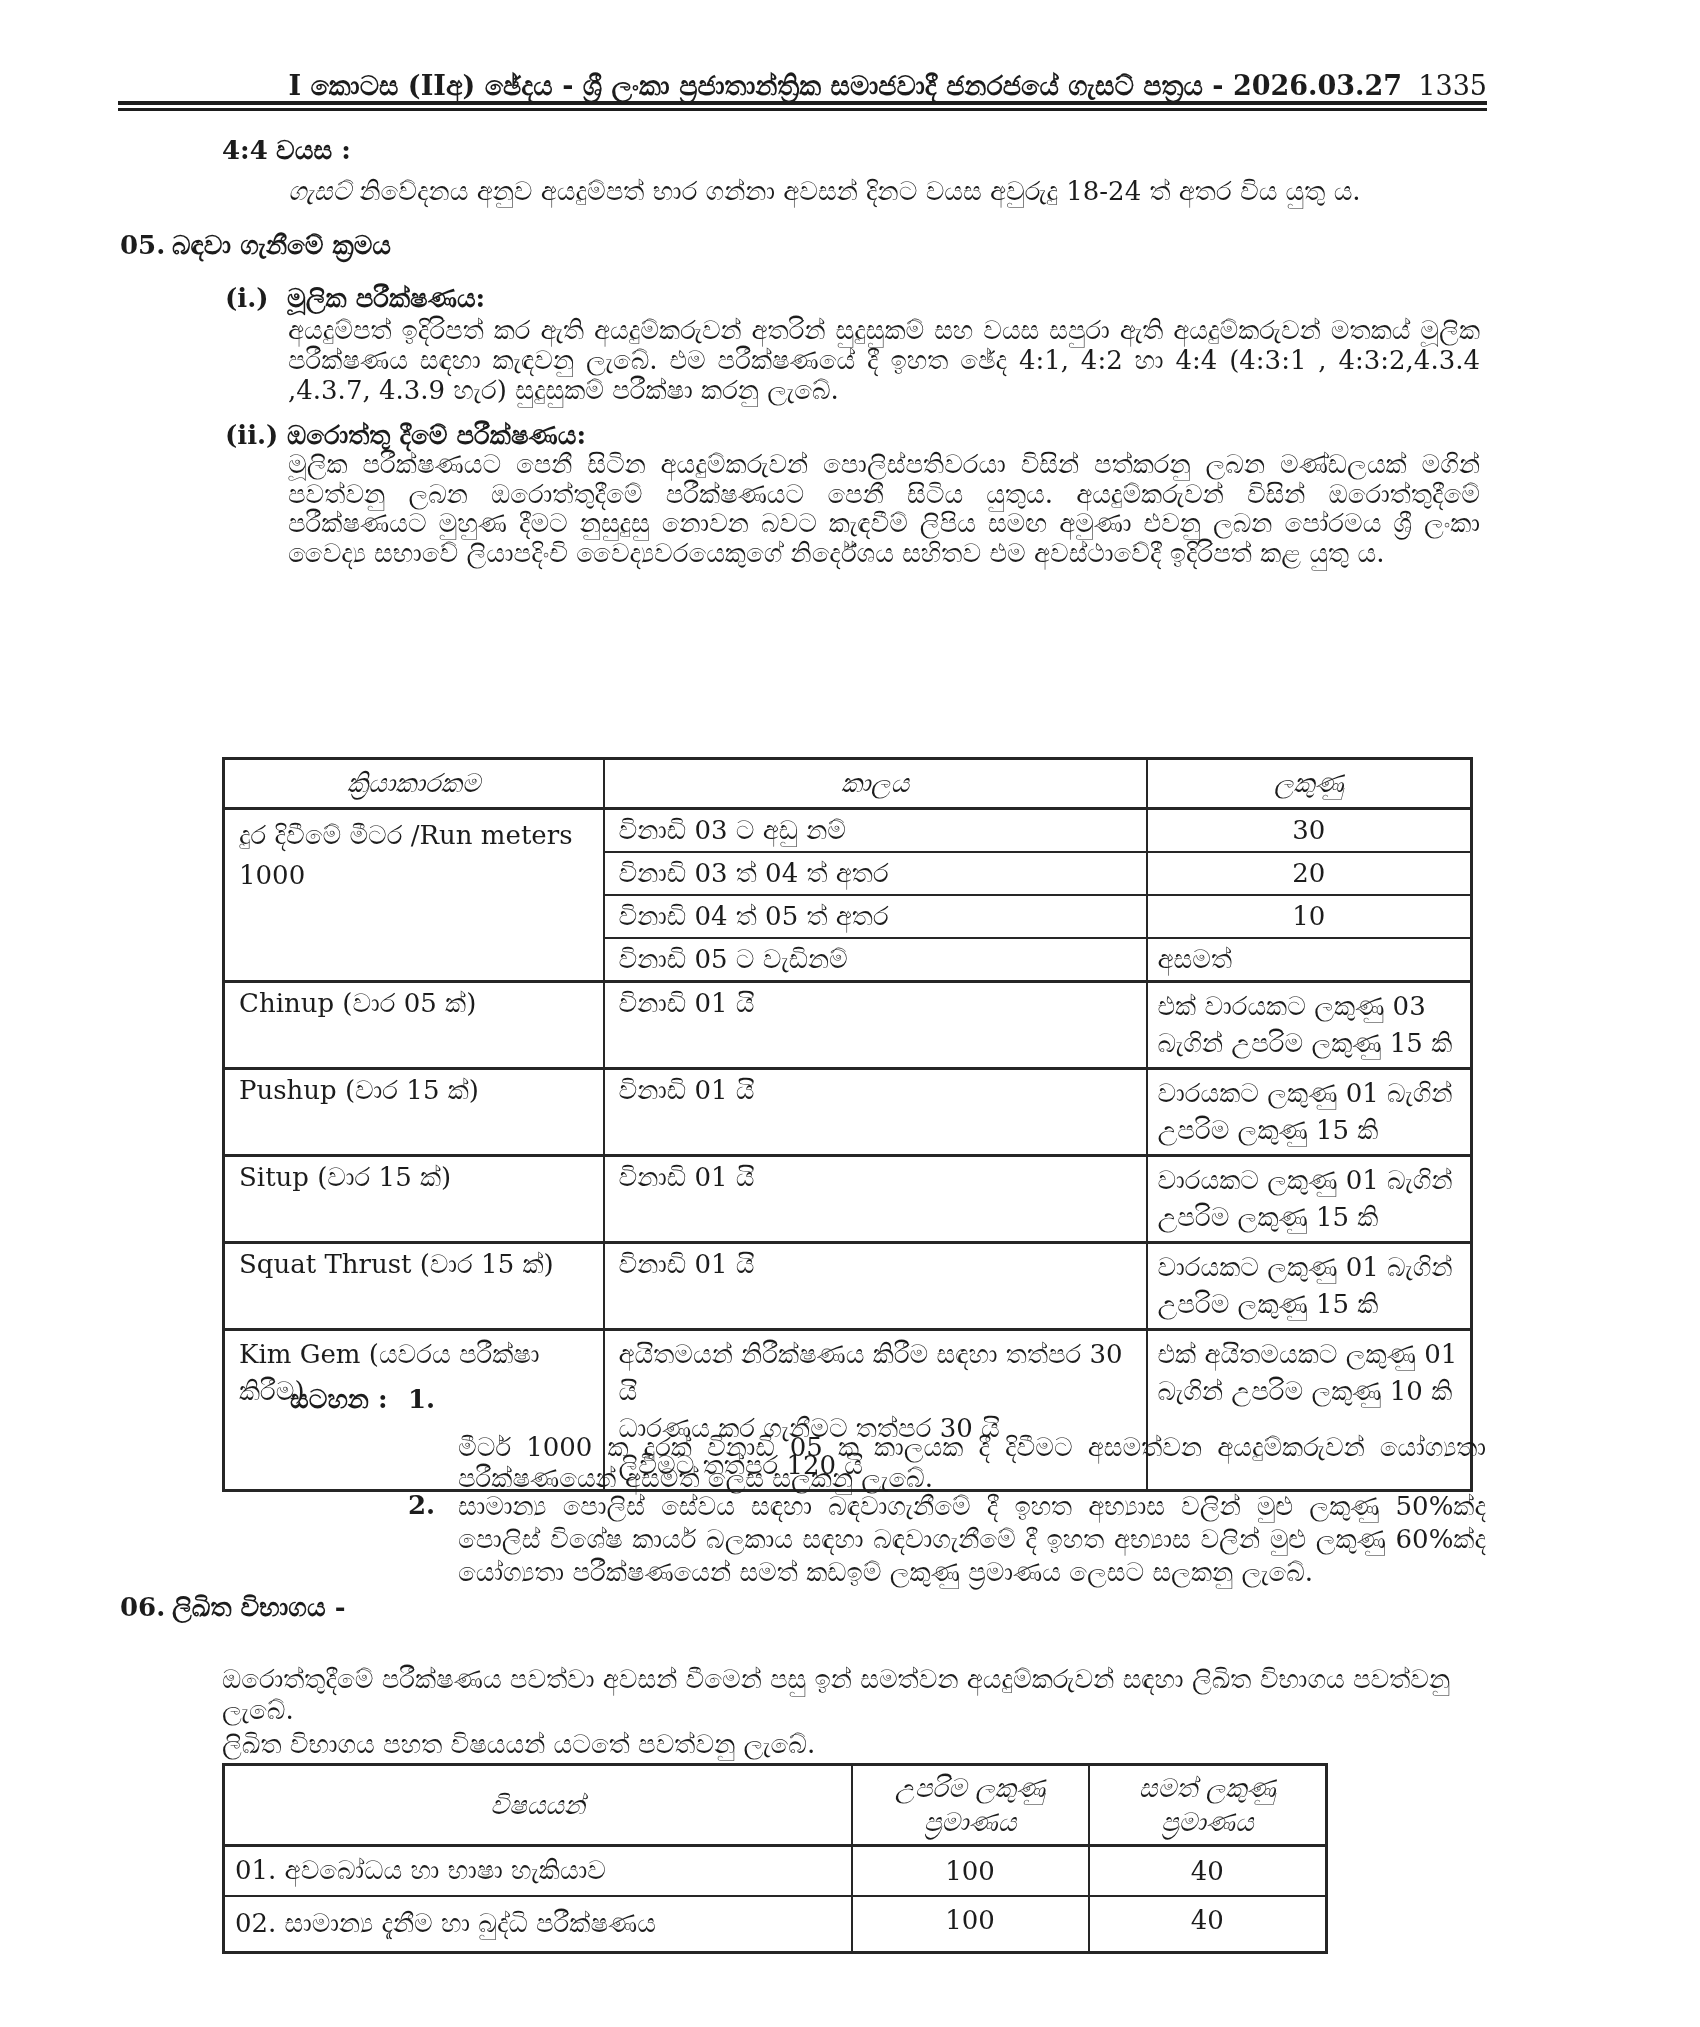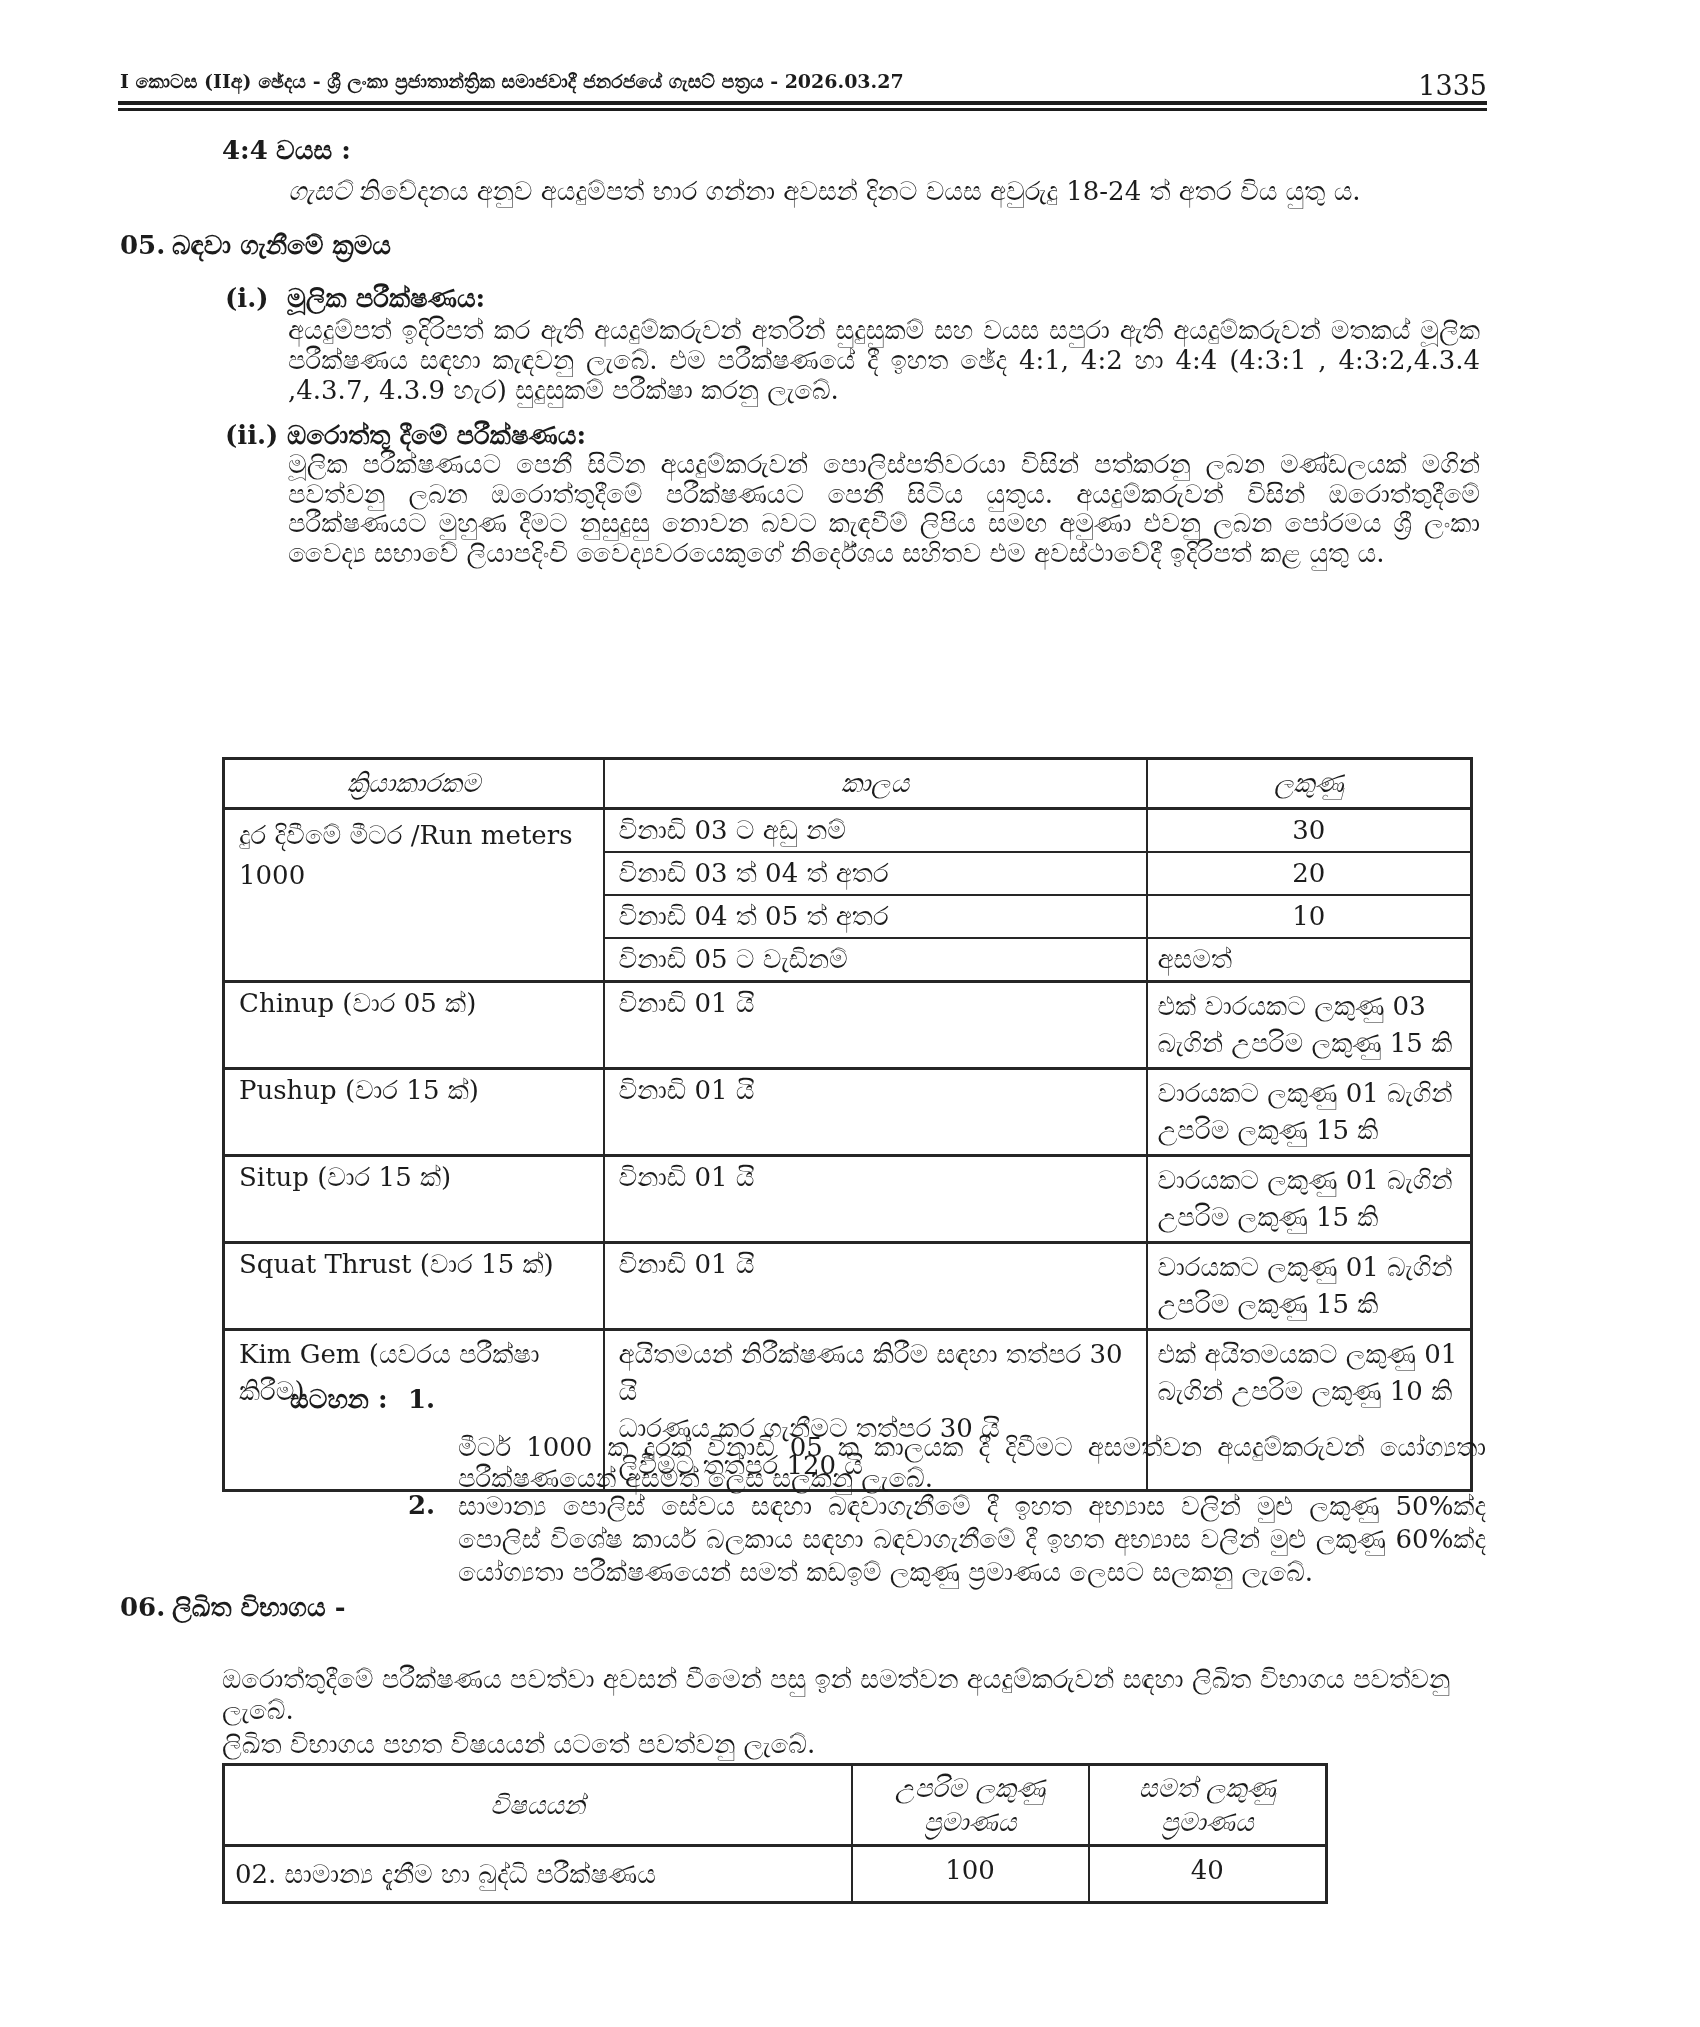--- a/index.html
+++ b/index.html
@@ -11,21 +11,21 @@
     font-size:26px;
     position:relative;
   }
   .abs{position:absolute;}
   .b{font-weight:bold;}
   .i{font-style:italic;}
   .just{text-align:justify;}
 
   
   .gz-header{position:absolute;left:120px;right:213px;top:70px;height:34px;}
-  .gz-title{position:absolute;left:0;right:85px;text-align:left;font-weight:bold;font-size:19px;}
+  .gz-title{position:absolute;left:0;right:85px;text-align:right;font-weight:bold;font-size:27px;}
   .gz-pageno{position:absolute;right:0;top:0;font-size:27px;}
   .gz-rule{position:absolute;left:118px;right:213px;top:101px;height:3px;
     border-top:4px solid #1d1d1d;border-bottom:3px solid #1d1d1d;}
 
   
   .s44-head{left:222px;top:135px;}
   .s44-head .lbl{display:inline-block;width:54px;}
   .s44-body{left:288px;top:176px;width:1195px;}
 
   
@@ -195,20 +195,25 @@
       <td class="th-cell">විෂයයන්</td>
       <td class="th-cell">
         <div>උපරිම ලකුණු</div>
         <div>ප්‍රමාණය</div>
       </td>
       <td class="th-cell">
         <div>සමත් ලකුණු</div>
         <div>ප්‍රමාණය</div>
       </td>
     </tr>
+    <tr class="r1">
+      <td class="subj">01. අවබෝධය හා භාෂා හැකියාව</td>
+      <td class="num-cell">100</td>
+      <td class="num-cell">40</td>
+    </tr>
     <tr class="r2">
       <td class="subj">02. සාමාන්‍ය දැනීම හා බුද්ධි පරීක්ෂණය</td>
       <td class="num-cell" style="vertical-align:top;padding-top:8px;">100</td>
       <td class="num-cell" style="vertical-align:top;padding-top:8px;">40</td>
     </tr>
   </tbody>
     </table>
 </div>
 
 </body></html>

